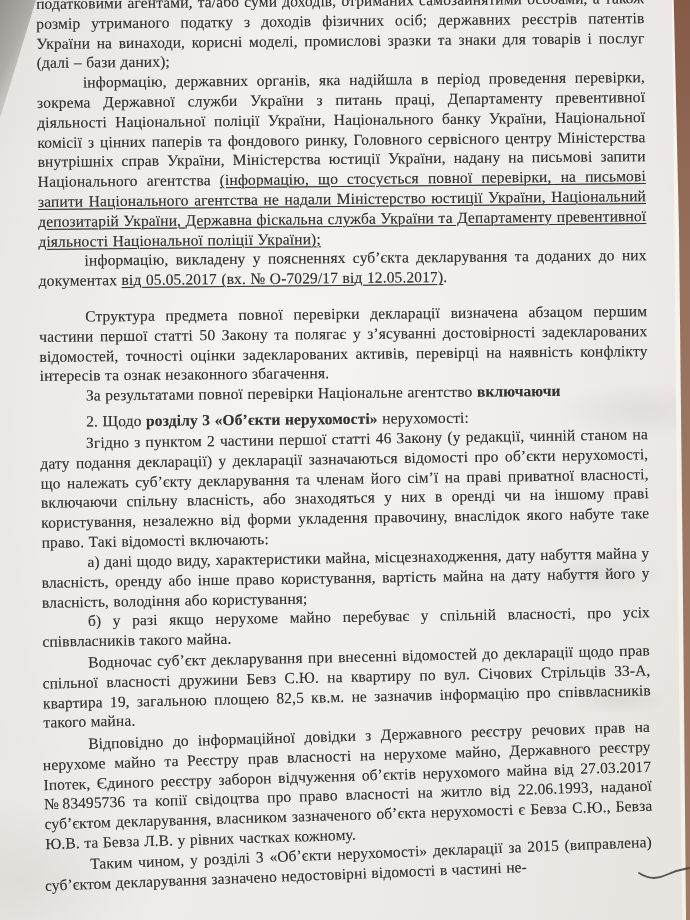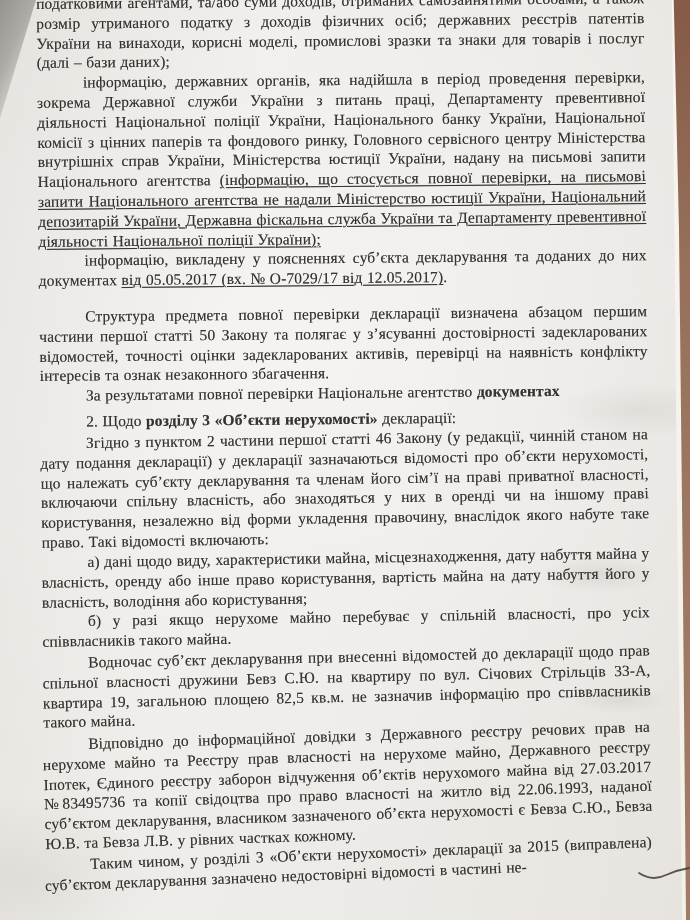--- a/index.html
+++ b/index.html
@@ -63,22 +63,22 @@
 <div class="smudges"></div>
 <div class="corner-fold"></div>
 <div class="edge-light"></div>
 <div class="table-edge"></div>
 
 <div class="doc">
     <p class="noindent"><span class="">податковими агентами, та/або суми доходів, отриманих самозайнятими особами, а також розмір утриманого податку з доходів фізичних осіб; державних реєстрів патентів України на винаходи, корисні моделі, промислові зразки та знаки для товарів і послуг (далі – бази даних);</span></p>
     <p class=""><span class="">інформацію, державних органів, яка надійшла в період проведення перевірки, зокрема Державної служби України з питань праці, Департаменту превентивної діяльності Національної поліції України, Національного банку України, Національної комісії з цінних паперів та фондового ринку, Головного сервісного центру Міністерства внутрішніх справ України, Міністерства юстиції України, надану на письмові запити Національного агентства </span><span class="u">(інформацію, що стосується повної перевірки, на письмові запити Національного агентства не надали Міністерство юстиції України, Національний депозитарій України, Державна фіскальна служба України та Департаменту превентивної діяльності Національної поліції України);</span></p>
     <p class=""><span class="">інформацію, викладену у поясненнях суб’єкта декларування та доданих до них документах </span><span class="u">від 05.05.2017 (вх. № О-7029/17 від 12.05.2017)</span><span class="">.</span></p>
     <p class=""><span class="">Структура предмета повної перевірки декларації визначена абзацом першим частини першої статті 50 Закону та полягає у з’ясуванні достовірності задекларованих відомостей, точності оцінки задекларованих активів, перевірці на наявність конфлікту інтересів та ознак незаконного збагачення.</span></p>
-    <p class=""><span class="">За результатами повної перевірки Національне агентство </span><span class="b ">документах</span></p>
-    <p class=""><span class="">2. Щодо </span><span class="b ">розділу 3 «Об’єкти нерухомості»</span><span class=""> декларації:</span></p>
+    <p class=""><span class="">За результатами повної перевірки Національне агентство </span><span class="b ">включаючи</span></p>
+    <p class=""><span class="">2. Щодо </span><span class="b ">розділу 3 «Об’єкти нерухомості»</span><span class=""> нерухомості:</span></p>
     <p class=""><span class="">Згідно з пунктом 2 частини першої статті 46 Закону (у редакції, чинній станом на дату подання декларації) у декларації зазначаються відомості про об’єкти нерухомості, що належать суб’єкту декларування та членам його сім’ї на праві приватної власності, включаючи спільну власність, або знаходяться у них в оренді чи на іншому праві користування, незалежно від форми укладення правочину, внаслідок якого набуте таке право. Такі відомості включають:</span></p>
     <p class=""><span class="">а) дані щодо виду, характеристики майна, місцезнаходження, дату набуття майна у власність, оренду або інше право користування, вартість майна на дату набуття його у власність, володіння або користування;</span></p>
     <p class=""><span class="">б) у разі якщо нерухоме майно перебуває у спільній власності, про усіх співвласників такого майна.</span></p>
     <p class=""><span class="">Водночас суб’єкт декларування при внесенні відомостей до декларації щодо прав спільної власності дружини Бевз С.Ю. на квартиру по вул. Січових Стрільців 33-А, квартира 19, загальною площею 82,5 кв.м. не зазначив інформацію про співвласників такого майна.</span></p>
     <p class=""><span class="">Відповідно до інформаційної довідки з Державного реєстру речових прав на нерухоме майно та Реєстру прав власності на нерухоме майно, Державного реєстру Іпотек, Єдиного реєстру заборон відчуження об’єктів нерухомого майна від 27.03.2017 №83495736 та копії свідоцтва про право власності на житло від 22.06.1993, наданої суб’єктом декларування, власником зазначеного об’єкта нерухомості є Бевза С.Ю., Бевза Ю.В. та Бевза Л.В. у рівних частках кожному.</span></p>
     <p class=""><span class="">Таким чином, у розділі 3 «Об’єкти нерухомості» декларації за 2015 (виправлена) суб’єктом декларування зазначено недостовірні відомості в частині не-</span></p>
   </div>
 
 <svg class="pen-stroke" width="52" height="22" viewBox="0 0 52 22">
   <path d="M1,10 C10,16 18,17 28,12 C37,8 45,6 51,5" fill="none" stroke="#3f3b38" stroke-width="1.8" stroke-linecap="round" opacity="0.85"></path>

